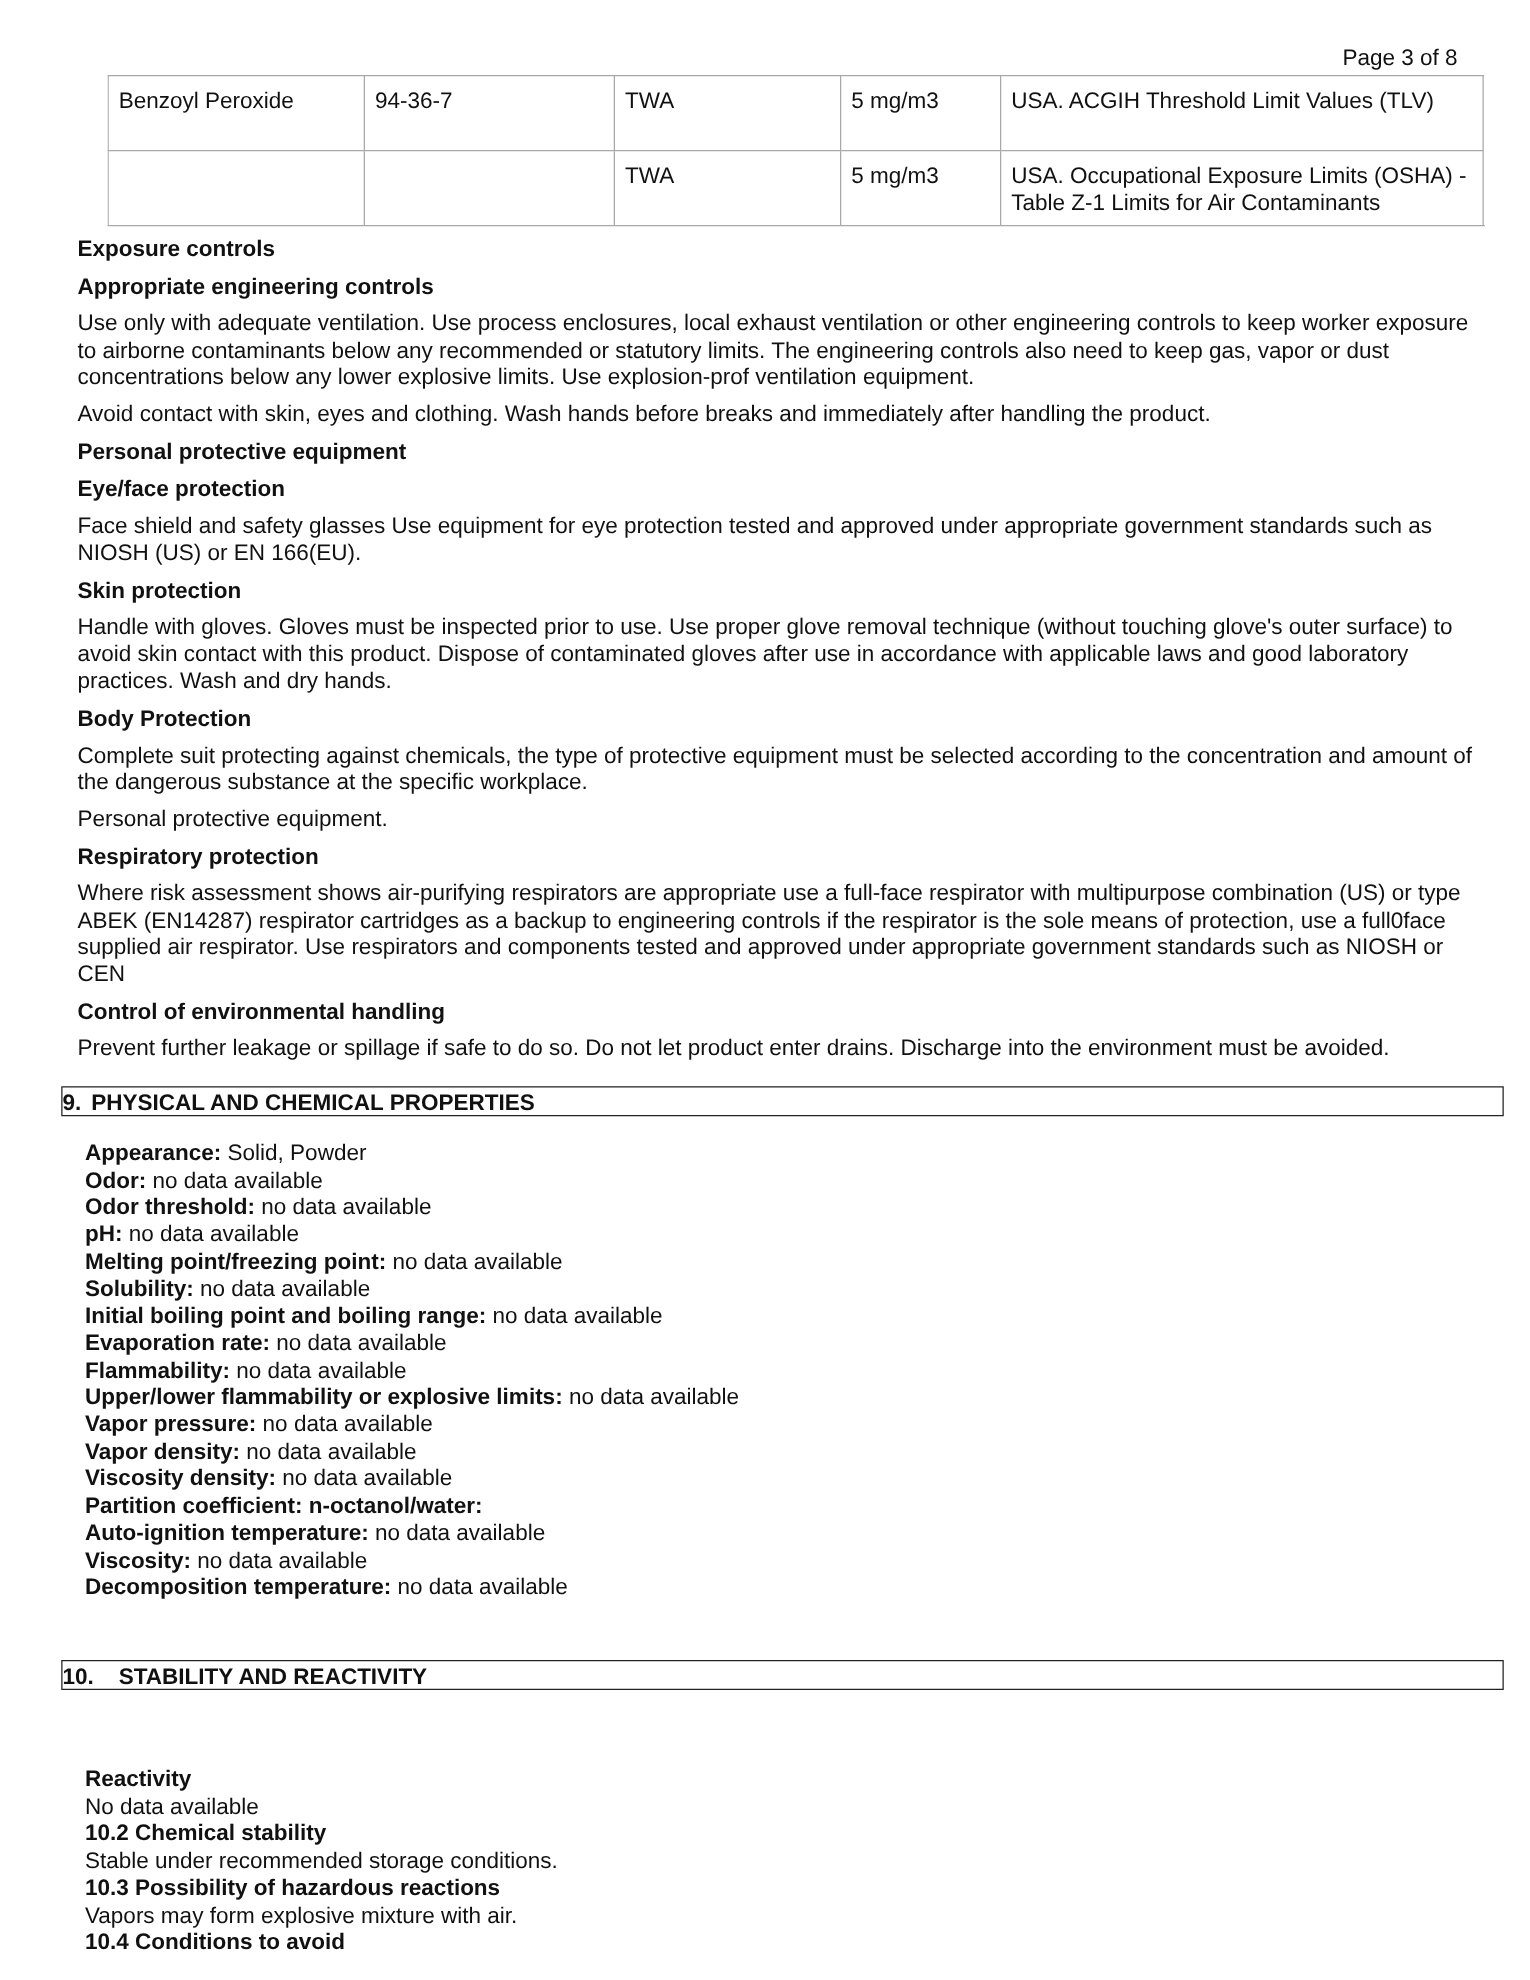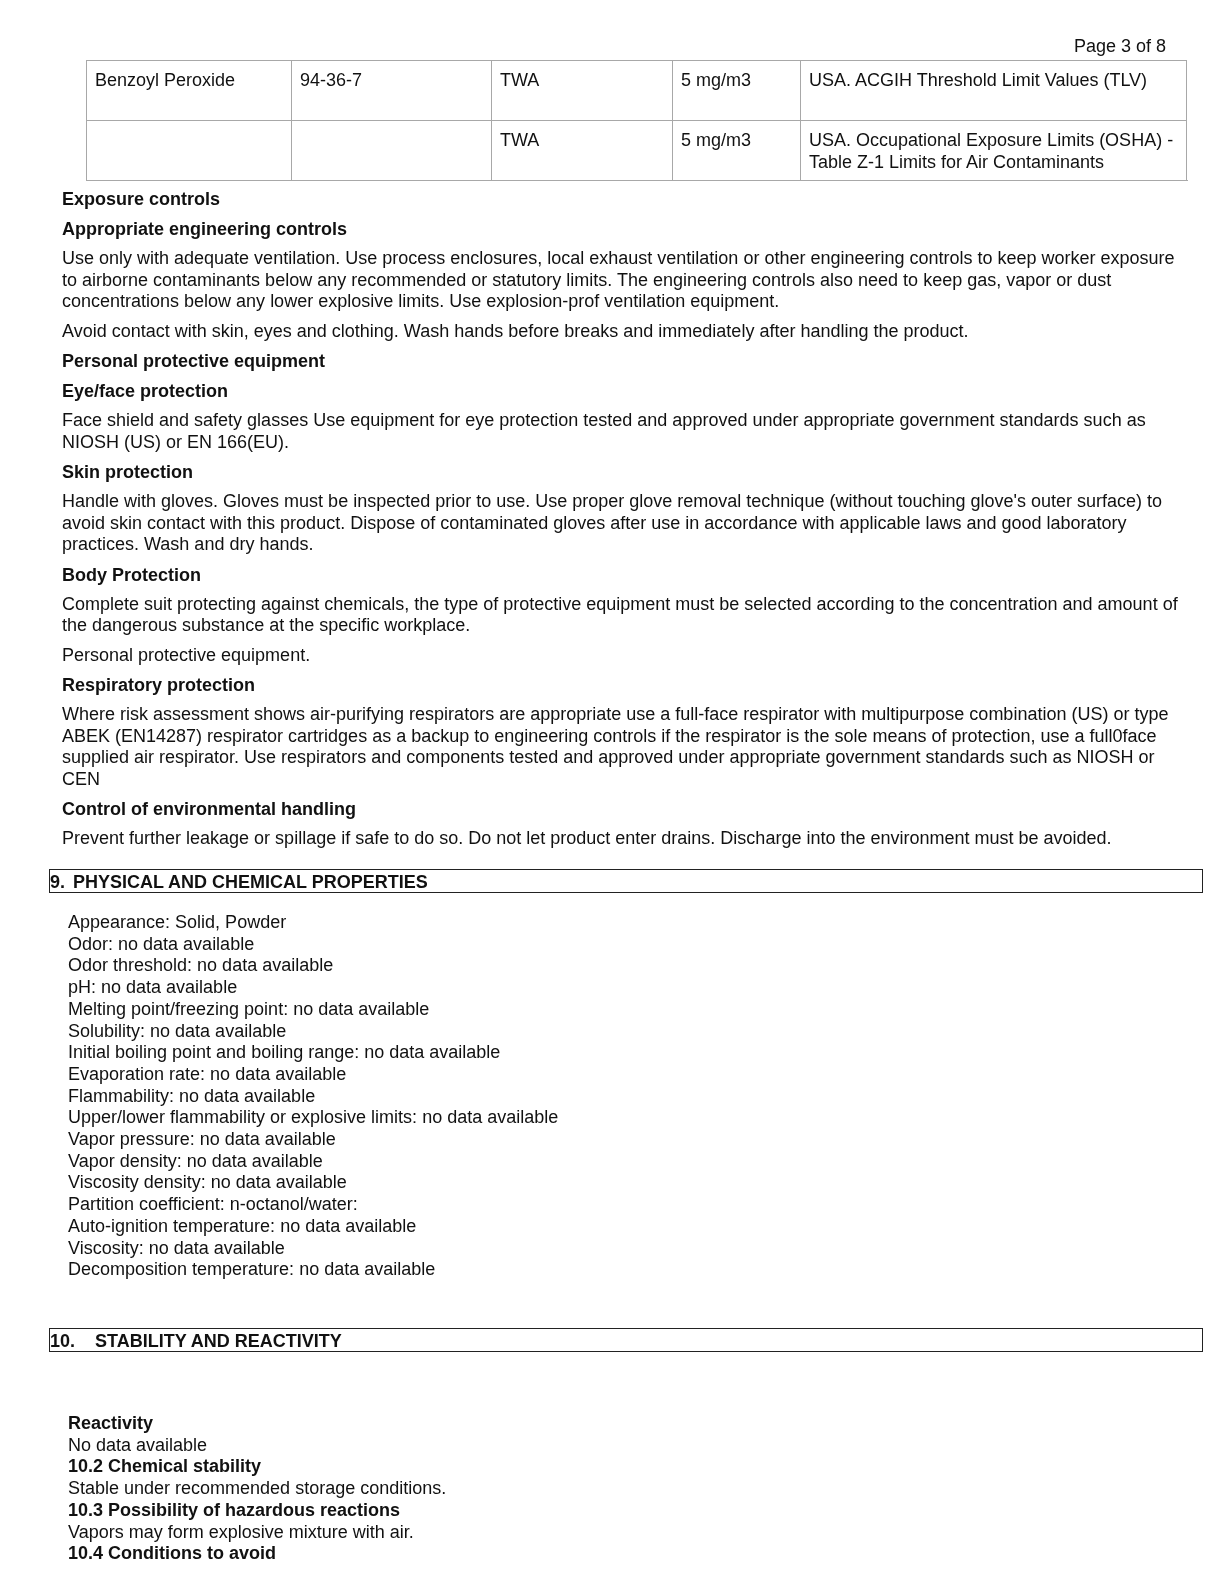--- a/index.html
+++ b/index.html
@@ -16,21 +16,21 @@
   .clipwrap table.exp { position: static; }
   .body { position: absolute; top: 188px; left: 62px; width: 1125px; }
   .h { font-weight: bold; font-size: 18px; line-height: 22px; margin: 0 0 8px 0; }
   .p { font-size: 18px; line-height: 21.5px; margin: 0 0 8px 0; }
   .sec { position: absolute; left: 33px; width: 1154px; height: 24px; border: 1.5px solid #222;
          font-weight: bold; font-size: 18px; line-height: 24px; box-sizing: border-box; padding-left: 0; margin-left: 16px; }
   .sec .num { display: inline-block; }
   .sec .gap9 { display: inline-block; width: 8px; }
   .sec .gap10 { display: inline-block; width: 20px; }
   .props { position: absolute; left: 68px; top: 912px; font-size: 18px; line-height: 21.7px; }
-  .props .row b { font-weight: normal; }
+  .props .row b { font-weight: bold; }
   .stab { position: absolute; left: 68px; top: 1372px; font-size: 18px; line-height: 21.7px; margin-top: 41px; }
   .stab .t { font-weight: bold; }
 </style>
 </head>
 <body>
 
 <div class="page-num">Page 3 of 8</div>
 
 <div class="clipwrap">
   <table class="exp">

